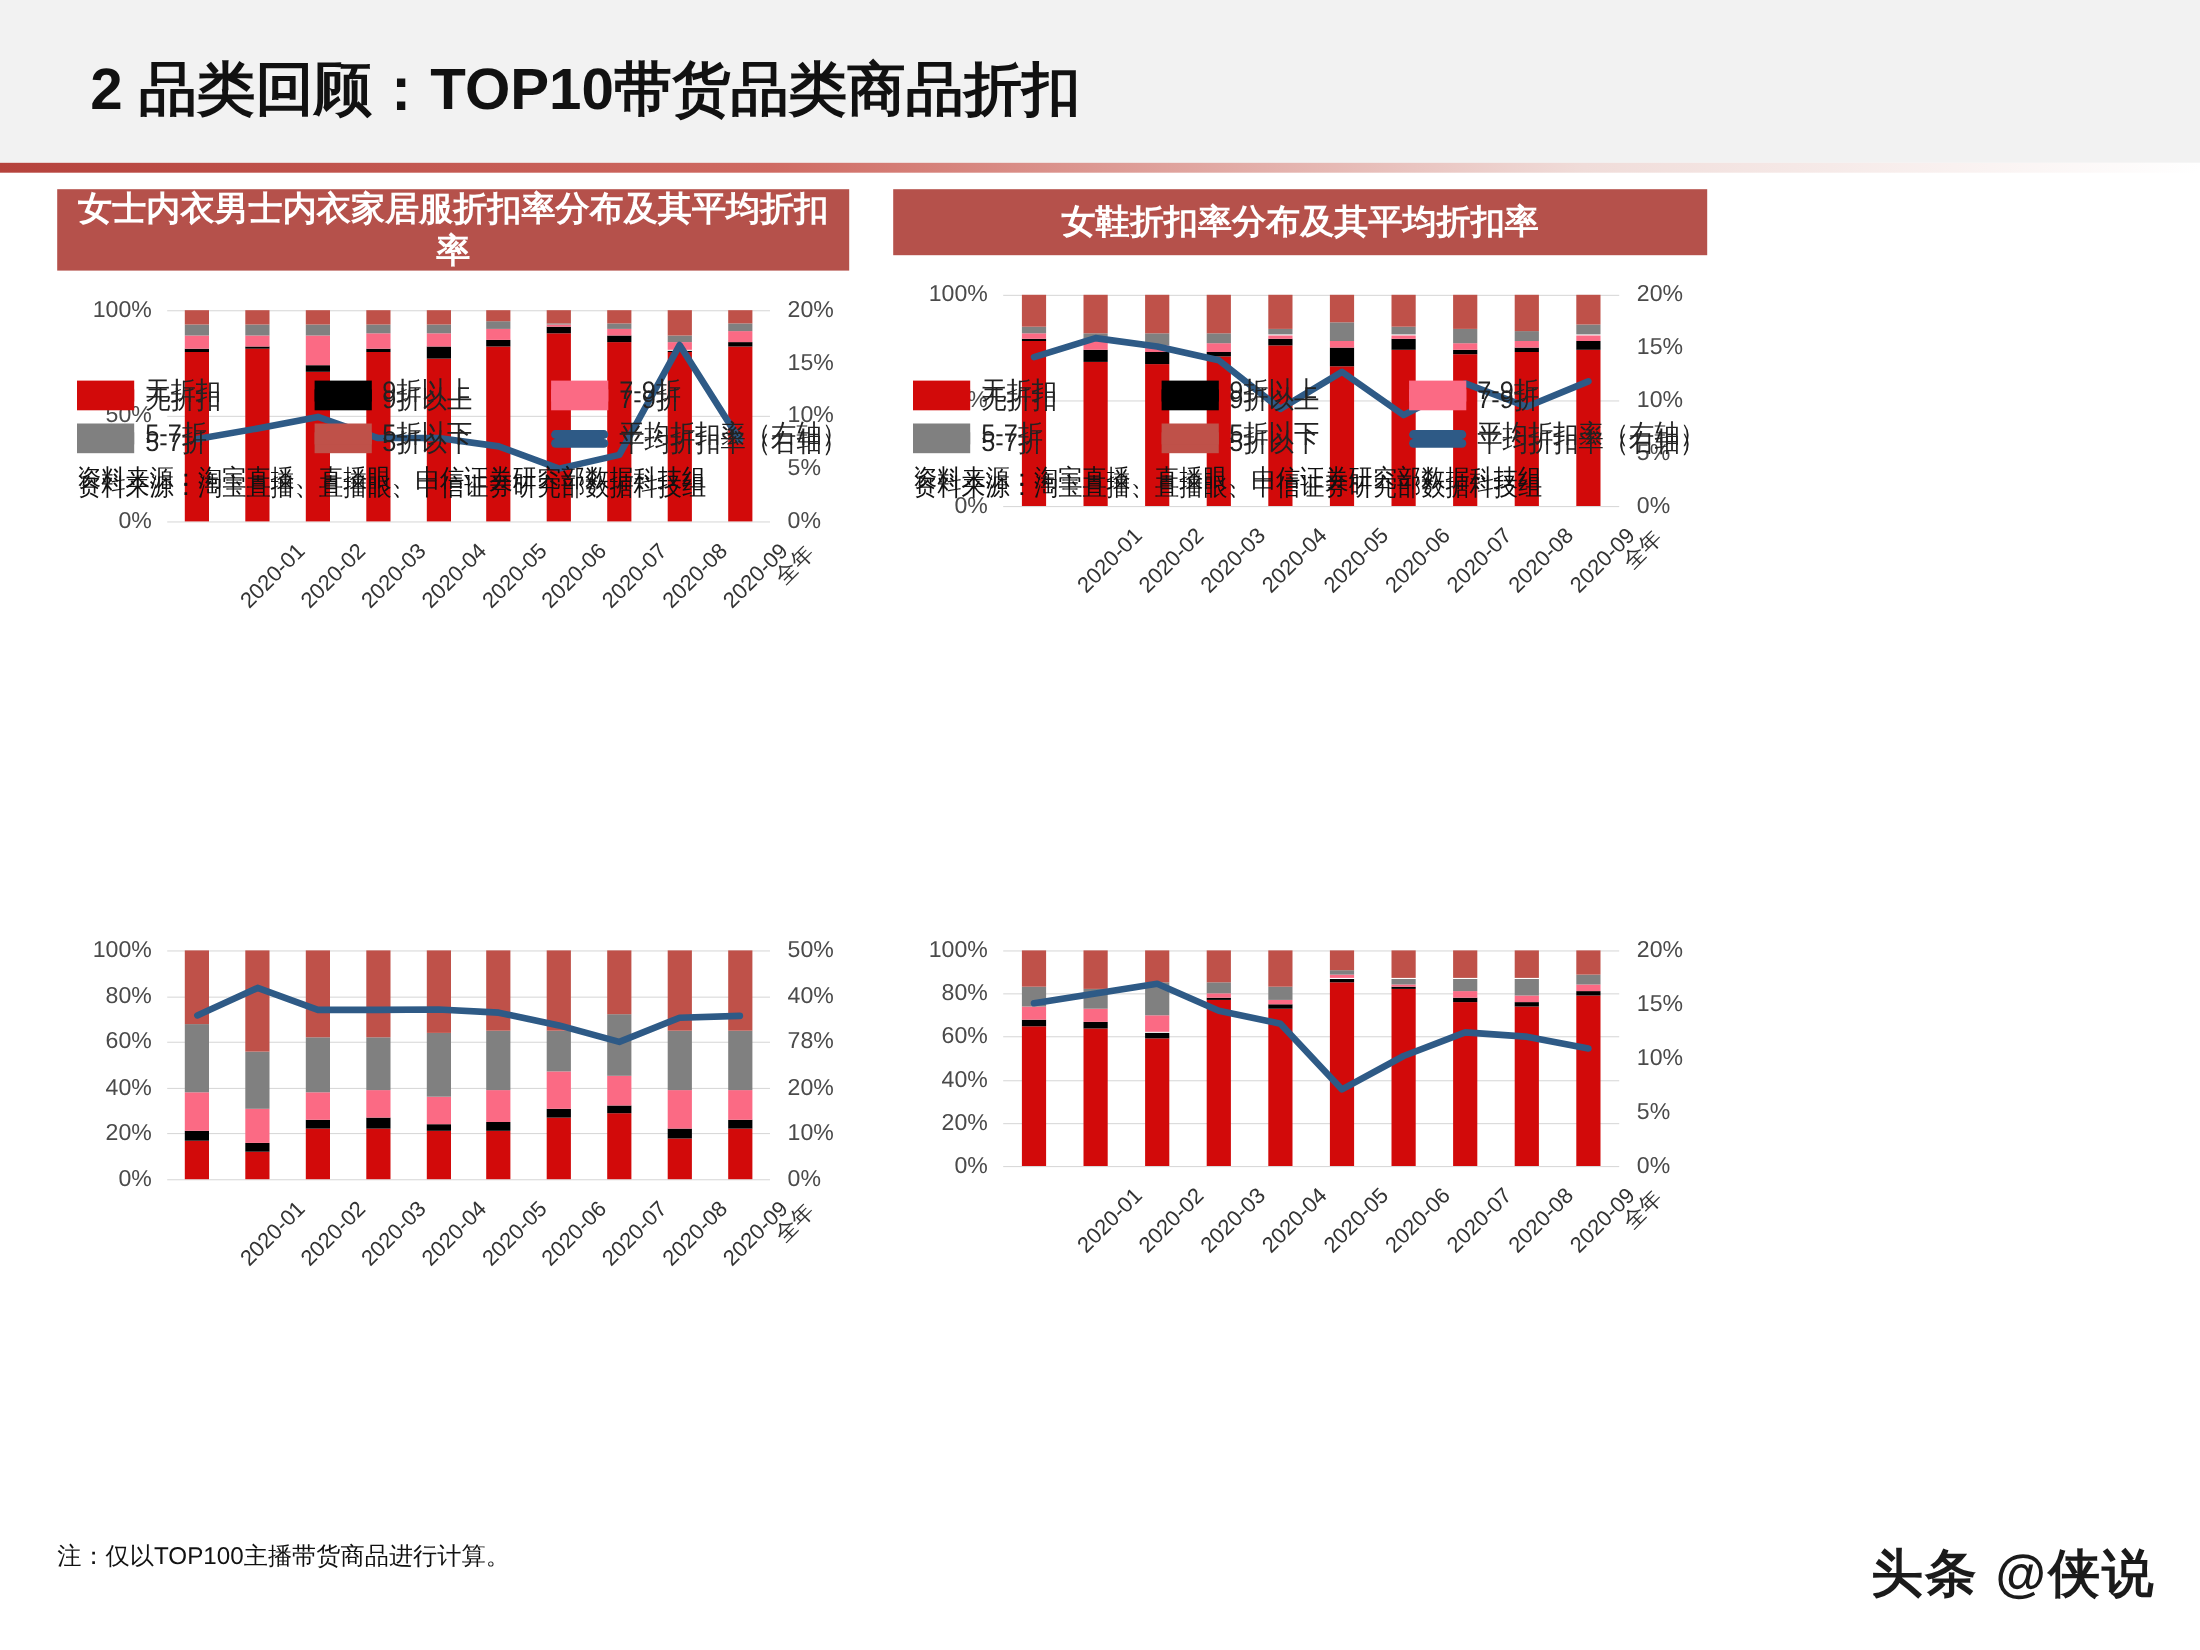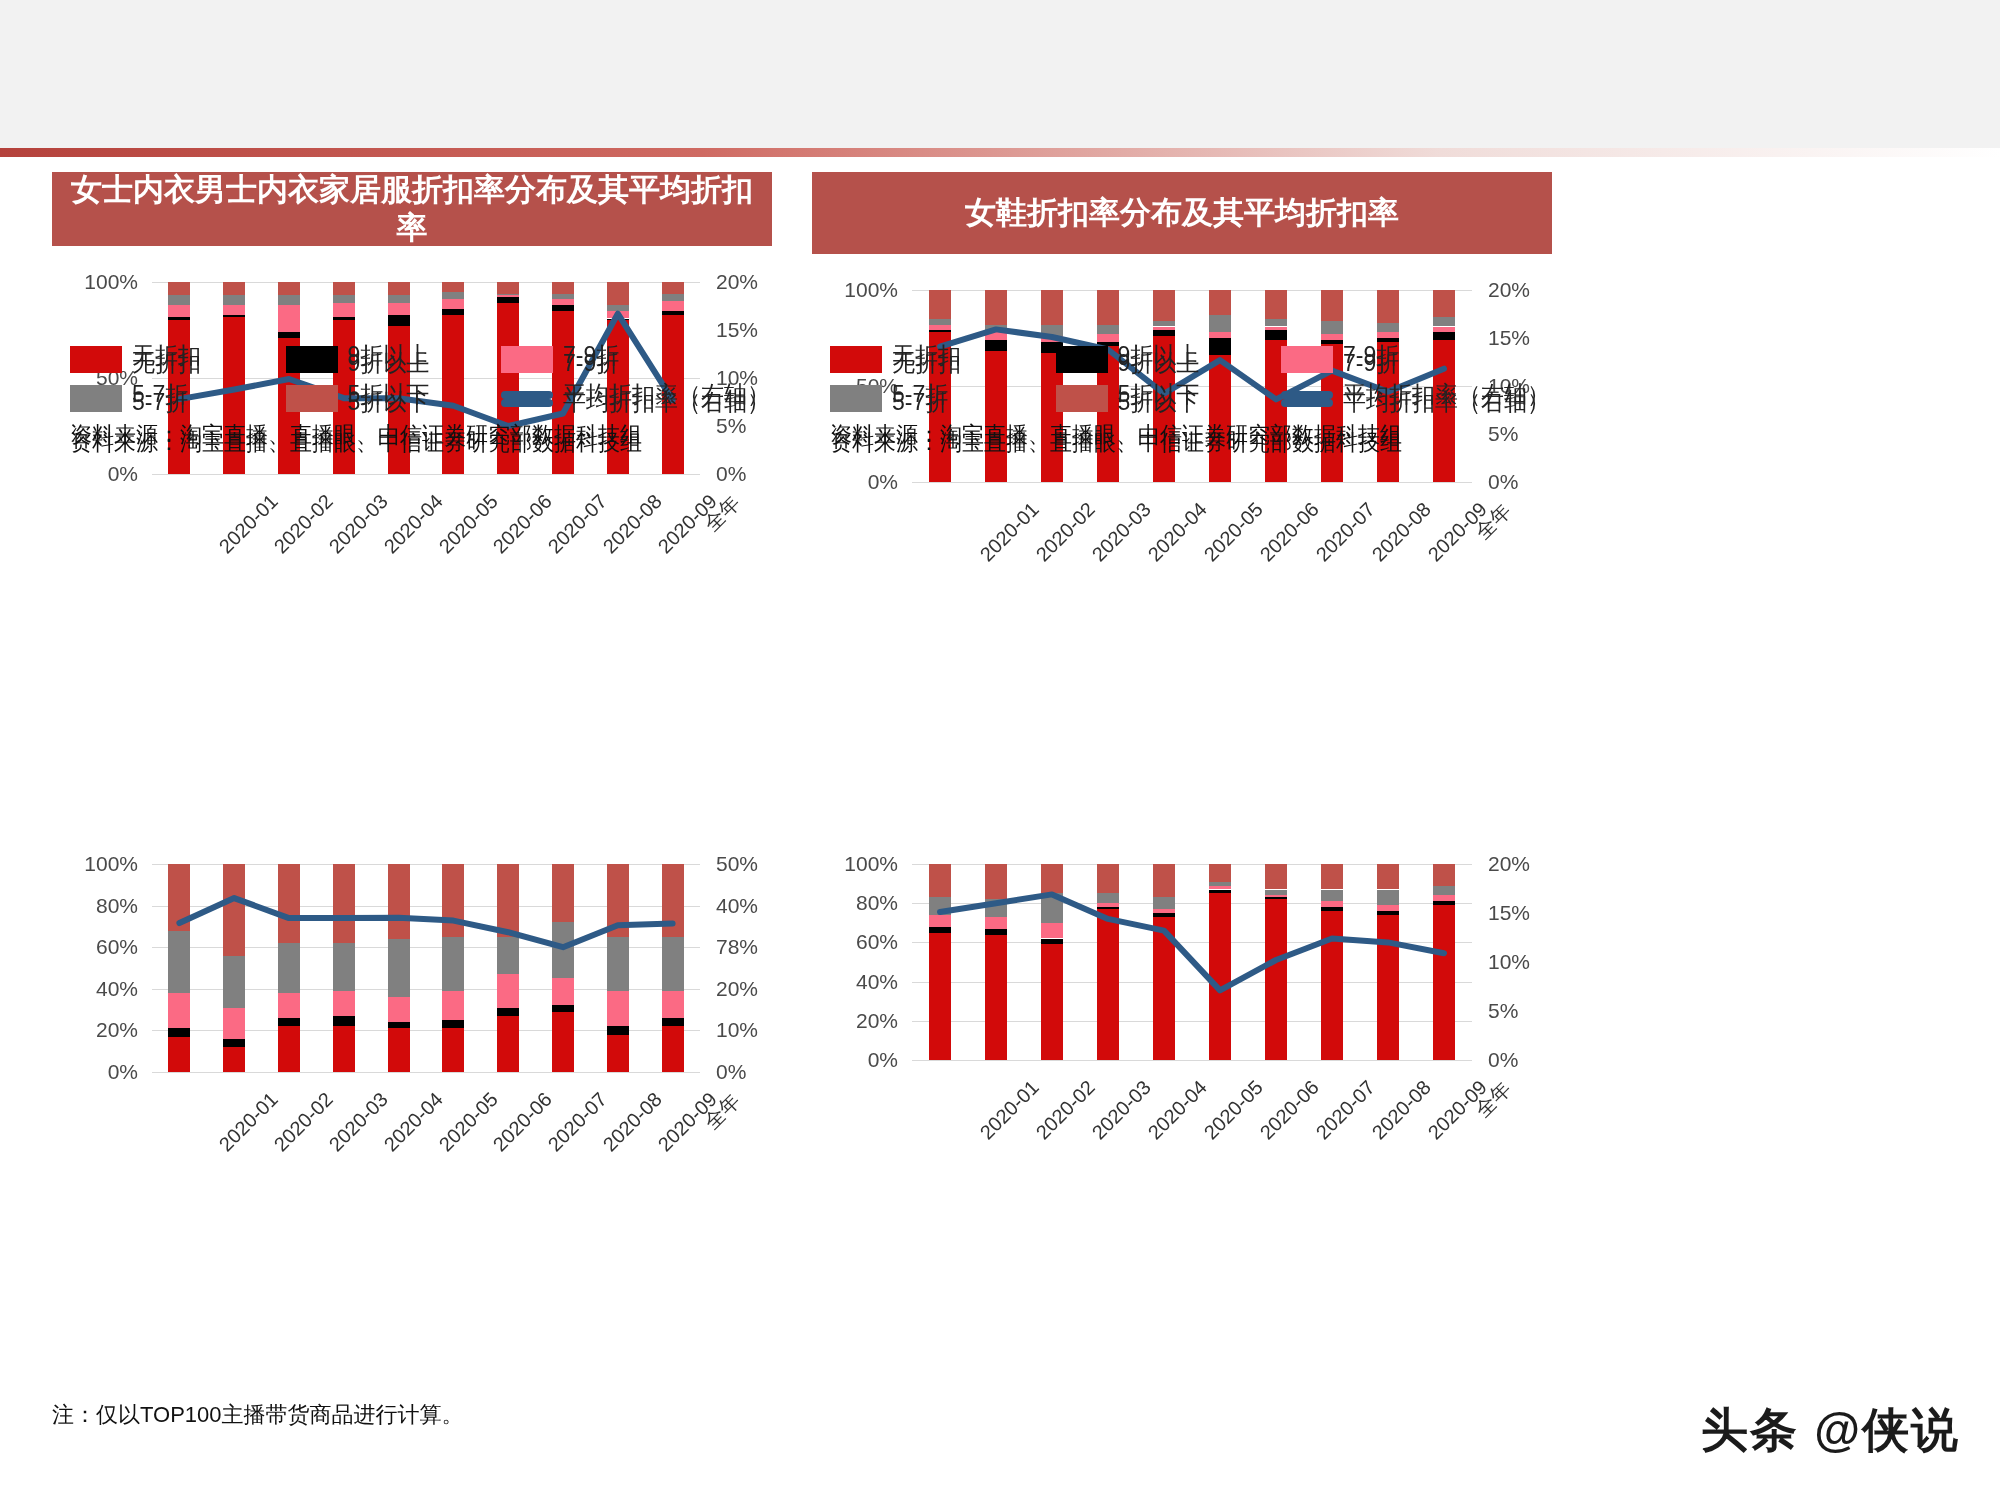--- a/index.html
+++ b/index.html
@@ -81,20 +81,21 @@
   .watermark {
     position:absolute; right:40px; bottom:38px;
     font-size:47px; font-weight:bold; color:#1b1b1b;
     letter-spacing:2px; white-space:nowrap;
   }
 </style>
 </head>
 <body>
 
 <div class="header">
+  <div class="header-title">2 品类回顾：TOP10带货品类商品折扣</div>
 </div>
 <div class="header-rule"></div>
 
 <div id="panels">
     <div class="panel" style="left: 52px; top: 172px; width: 720px;">
       <div class="panel-title" style="height: 74px; background: rgb(181, 81, 75);">女士内衣男士内衣家居服折扣率分布及其平均折扣率</div>
       <div class="chart-area" style="height: 362px;">
         <div class="gridline" style="left: 100px; top: 228px; width: 548px; background: rgb(217, 217, 217);"></div>
         <div class="ytick" style="left: 0px; width: 86px; top: 228px;">0%</div>
         <div class="gridline" style="left: 100px; top: 132px; width: 548px; background: rgb(217, 217, 217);"></div>
@@ -212,21 +213,21 @@
           <span class="legend-label">5折以下</span>
         </div>
         <div class="legend-item">
           <span class="swatch line" style="background: rgb(46, 90, 134);"></span>
           <span class="legend-label">平均折扣率（右轴）</span>
         </div>
       </div>
       <div class="source" style="left: 18px; top: 256px;">资料来源：淘宝直播、直播眼、中信证券研究部数据科技组</div>
     </div>
     <div class="panel" style="left: 812px; top: 172px; width: 740px;">
-      <div class="panel-title" style="height: 82px; background: rgb(181, 81, 75);">女鞋折扣率分布及其平均折扣率</div>
+      <div class="panel-title" style="height: 60px; background: rgb(181, 81, 75);">女鞋折扣率分布及其平均折扣率</div>
       <div class="chart-area" style="height: 362px;">
         <div class="gridline" style="left: 100px; top: 228px; width: 560px; background: rgb(217, 217, 217);"></div>
         <div class="ytick" style="left: 0px; width: 86px; top: 228px;">0%</div>
         <div class="gridline" style="left: 100px; top: 132px; width: 560px; background: rgb(217, 217, 217);"></div>
         <div class="ytick" style="left: 0px; width: 86px; top: 132px;">50%</div>
         <div class="gridline" style="left: 100px; top: 36px; width: 560px; background: rgb(217, 217, 217);"></div>
         <div class="ytick" style="left: 0px; width: 86px; top: 36px;">100%</div>
         <div class="y2tick" style="left: 676px; top: 228px;">0%</div>
         <div class="y2tick" style="left: 676px; top: 180px;">5%</div>
         <div class="y2tick" style="left: 676px; top: 132px;">10%</div>

